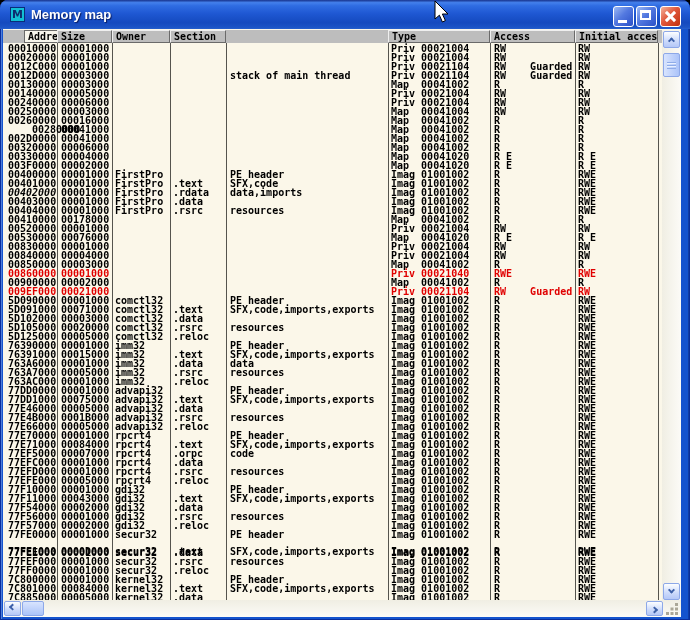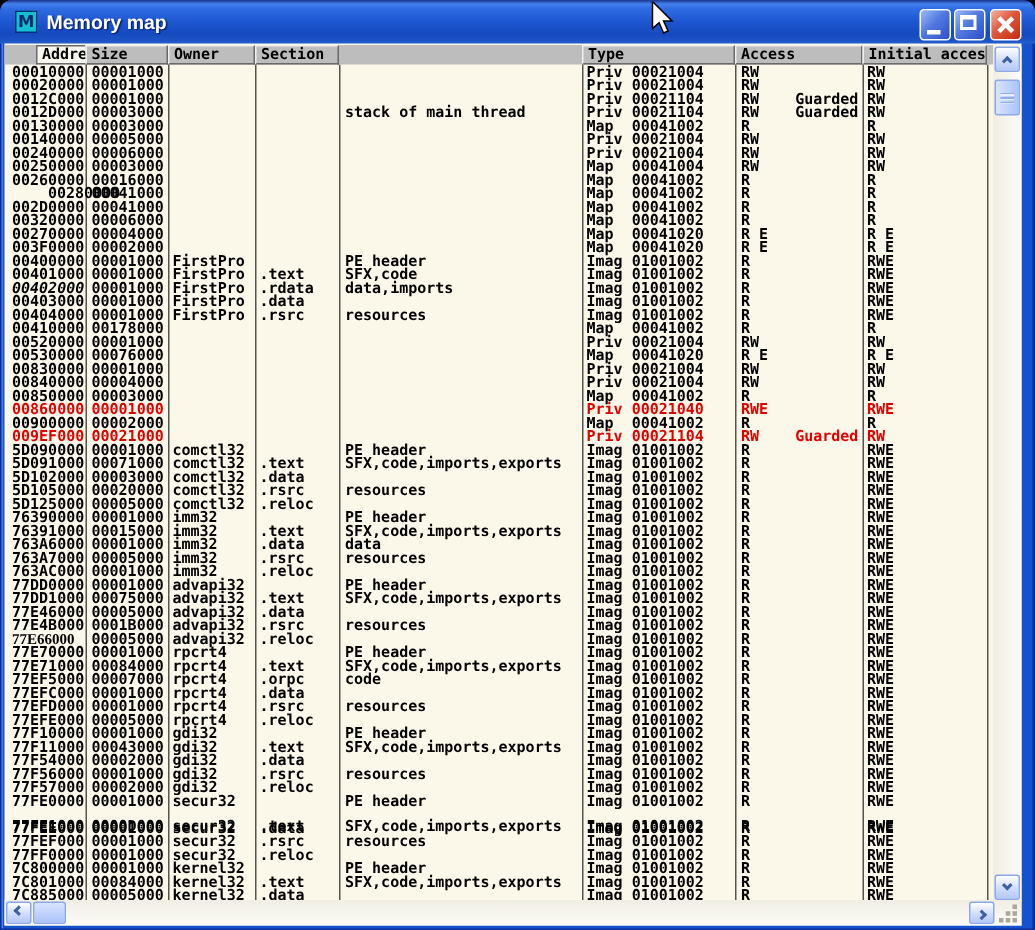--- a/index.html
+++ b/index.html
@@ -217,21 +217,21 @@
           <span class="cell" style="left: 5px;">00320000</span>
           <span class="cell" style="left: 58px;">00006000</span>
           <span class="cell" style="left: 112px;"></span>
           <span class="cell" style="left: 170px;"></span>
           <span class="cell" style="left: 227px;"></span>
           <span class="cell" style="left: 388px;">Map  00041002</span>
           <span class="cell" style="left: 491px;">R</span>
           <span class="cell" style="left: 575px;">R</span>
         </div>
         <div class="row" style="top: 109px;">
-          <span class="cell" style="left: 5px;">00270000</span>
+          <span class="cell" style="left: 5px;">00330000</span>
           <span class="cell" style="left: 58px;">00004000</span>
           <span class="cell" style="left: 112px;"></span>
           <span class="cell" style="left: 170px;"></span>
           <span class="cell" style="left: 227px;"></span>
           <span class="cell" style="left: 388px;">Map  00041020</span>
           <span class="cell" style="left: 491px;">R E</span>
           <span class="cell" style="left: 575px;">R E</span>
         </div>
         <div class="row" style="top: 118px;">
           <span class="cell" style="left: 5px;">003F0000</span>
@@ -517,21 +517,21 @@
           <span class="cell" style="left: 5px;">77E4B000</span>
           <span class="cell" style="left: 58px;">0001B000</span>
           <span class="cell" style="left: 112px;">advapi32</span>
           <span class="cell" style="left: 170px;">.rsrc</span>
           <span class="cell" style="left: 227px;">resources</span>
           <span class="cell" style="left: 388px;">Imag 01001002</span>
           <span class="cell" style="left: 491px;">R</span>
           <span class="cell" style="left: 575px;">RWE</span>
         </div>
         <div class="row" style="top: 379px;">
-          <span class="cell" style="left: 5px; font-family: Liberation Serif, serif;">77E66000</span>
+          <span class="cell" style="left: 5px;">77E66000</span>
           <span class="cell" style="left: 58px;">00005000</span>
           <span class="cell" style="left: 112px;">advapi32</span>
           <span class="cell" style="left: 170px;">.reloc</span>
           <span class="cell" style="left: 227px;"></span>
           <span class="cell" style="left: 388px;">Imag 01001002</span>
           <span class="cell" style="left: 491px;">R</span>
           <span class="cell" style="left: 575px;">RWE</span>
         </div>
         <div class="row" style="top: 388px;">
           <span class="cell" style="left: 5px;">77E70000</span>

